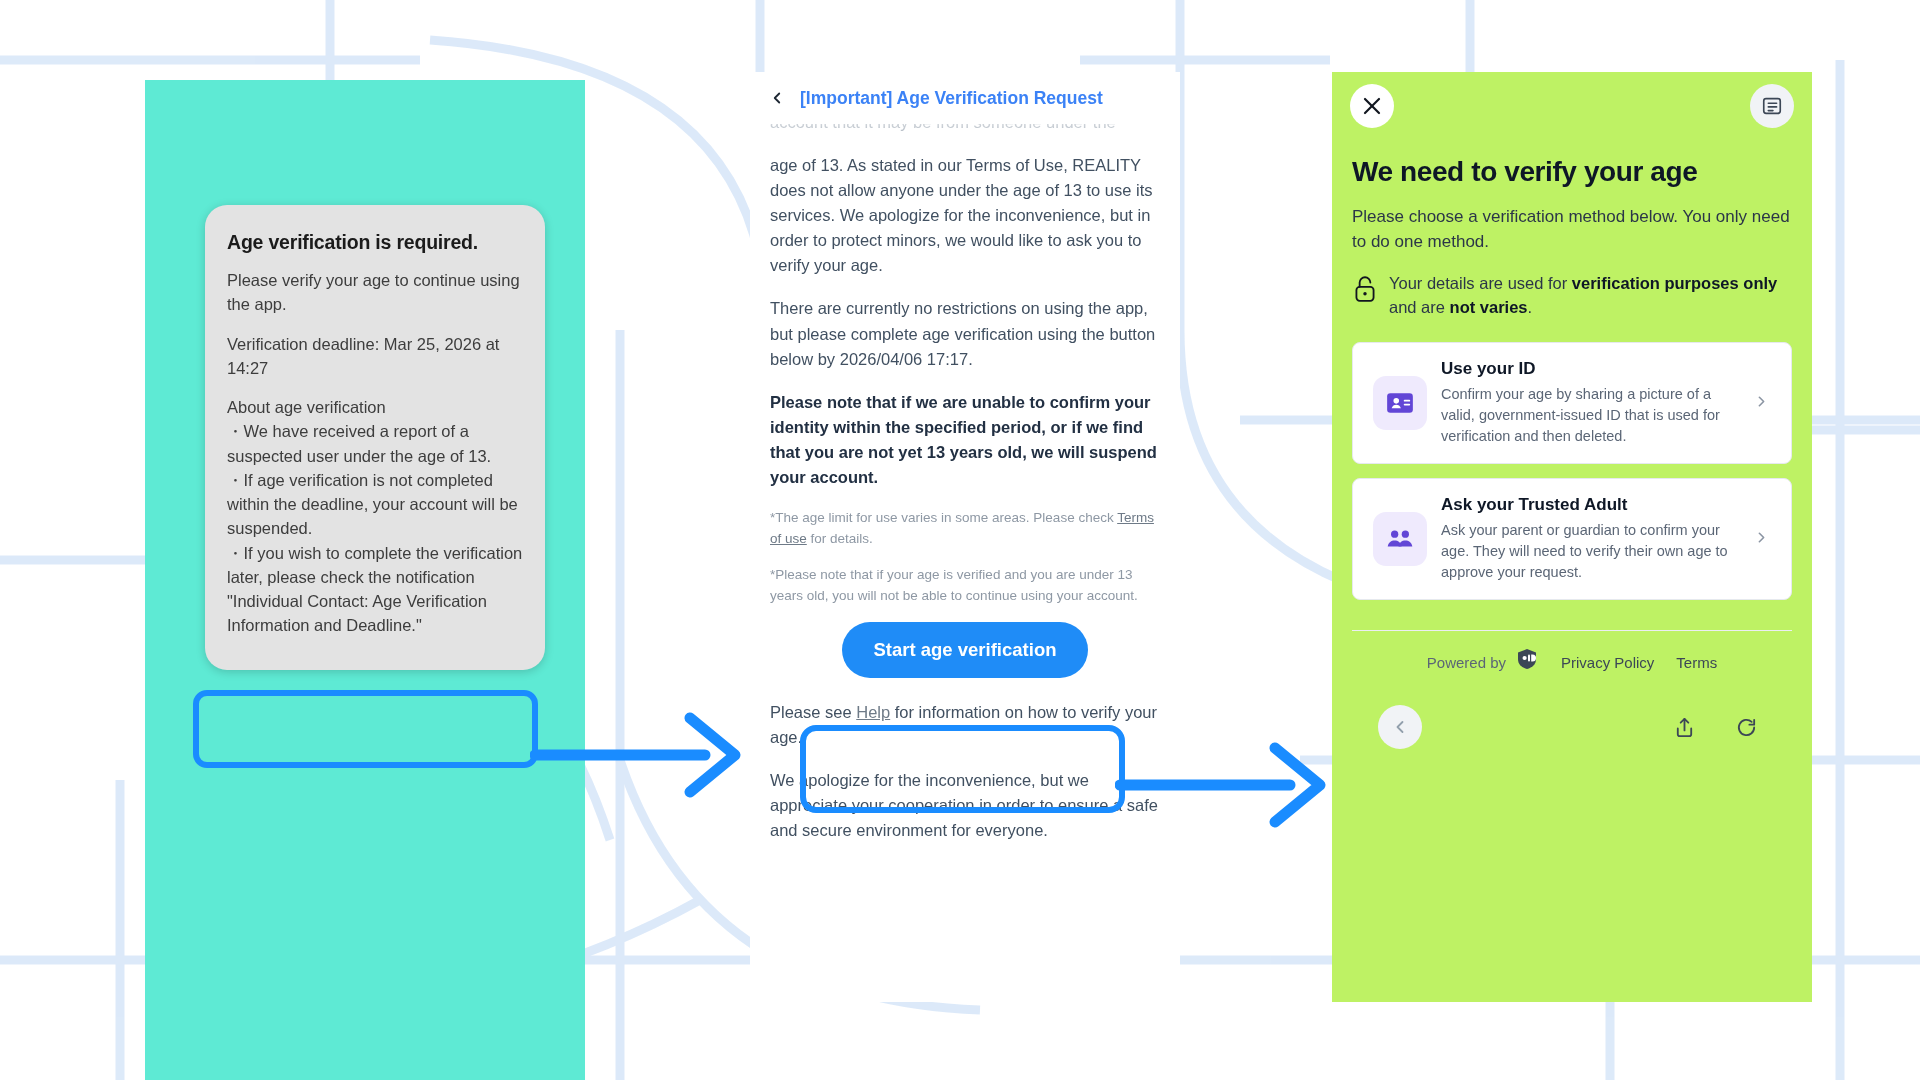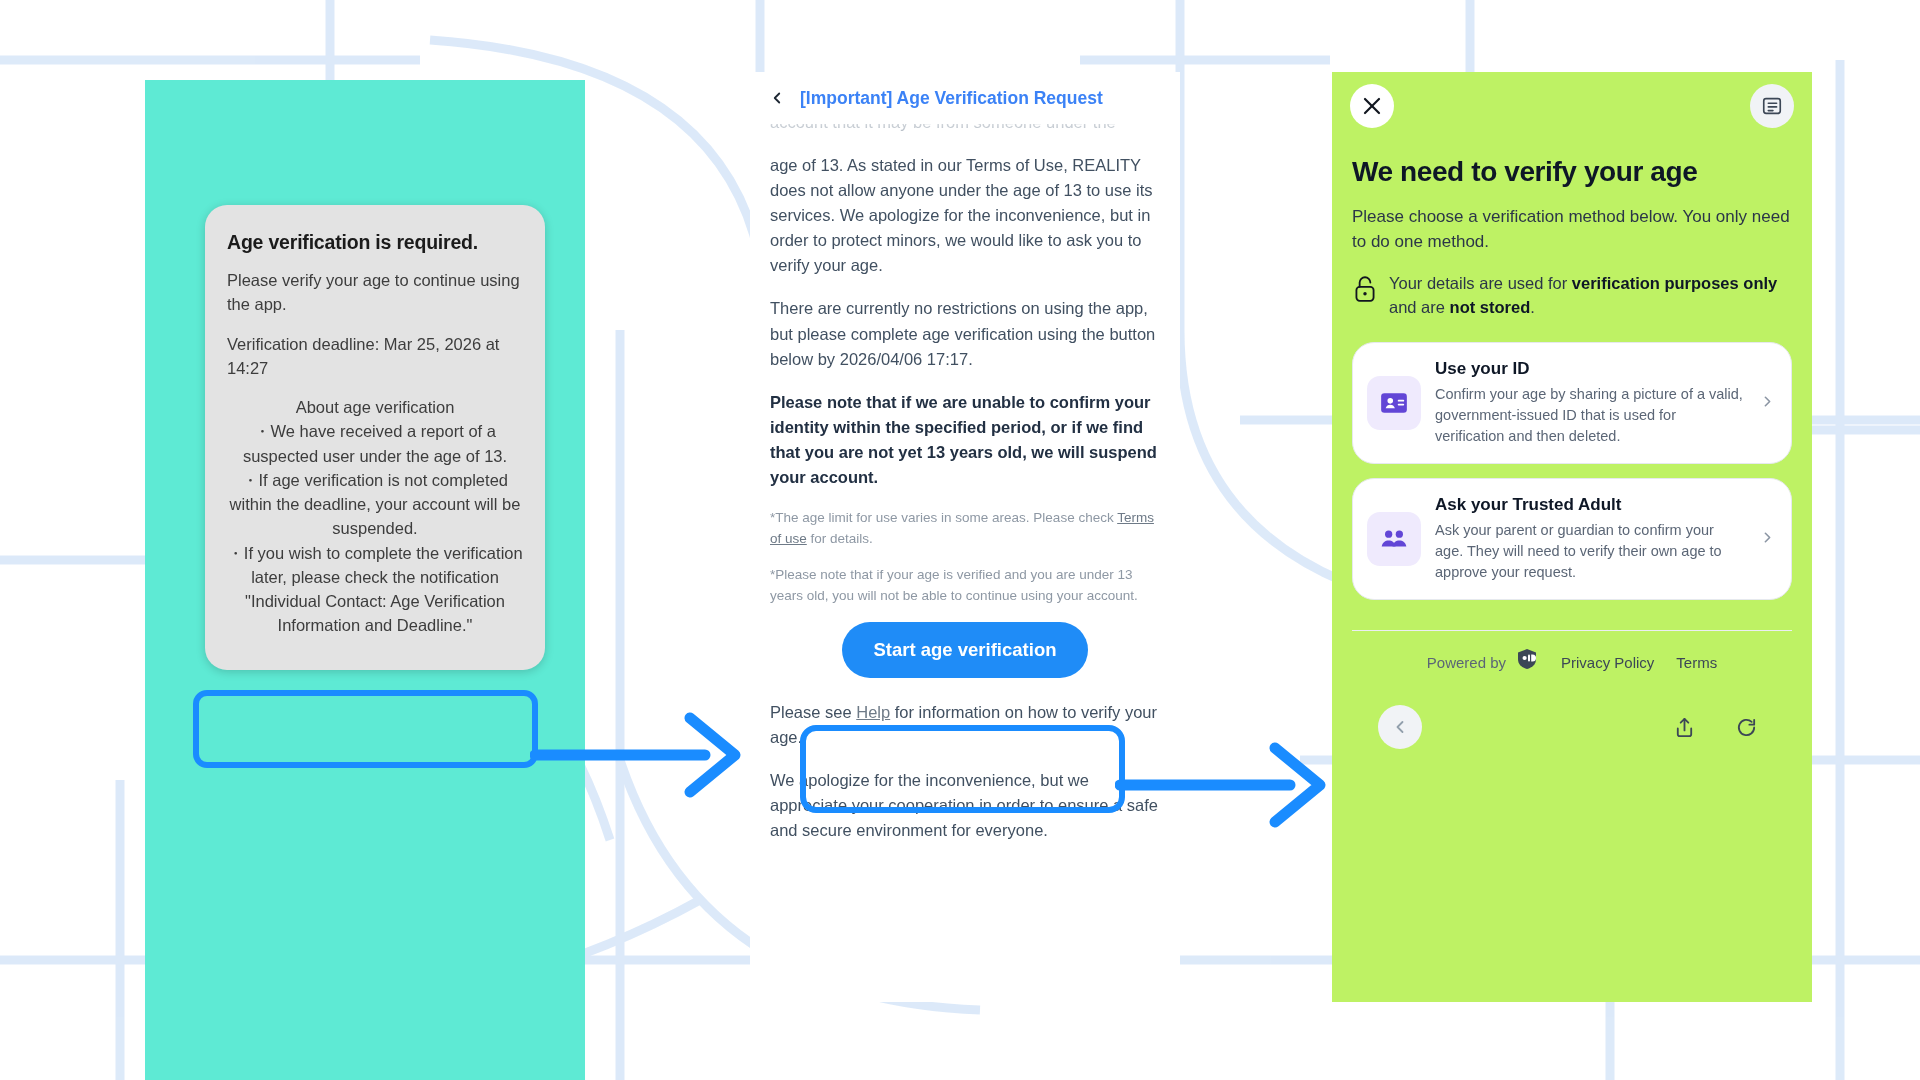--- a/index.html
+++ b/index.html
@@ -35,21 +35,21 @@
     box-shadow: 0 2px 10px rgba(0,0,0,.18);
   }
   #dialog-title {
     font-size: 19.5px; font-weight: bold; color: #1b1b1b;
     letter-spacing: -0.2px; margin-bottom: 14px;
   }
   .dlg-p {
     font-size: 16.5px; color: #3d3d3d; line-height: 1.47;
     margin-bottom: 15px;
   }
-  .dlg-p:last-of-type { margin-bottom: 8px; text-align: center; }
+  .dlg-p:last-of-type { margin-bottom: 8px; }
   #confirm-button {
     margin-top: 22px;
     width: 100%; height: 52px;
     background: #c9c9c9;
     border: 1px solid #b4b4b4;
     border-radius: 26px;
     font-family: "Liberation Sans", sans-serif;
     font-size: 18px; font-weight: bold; color: #2b2b2b;
     cursor: pointer;
   }
@@ -153,22 +153,22 @@
   }
   #privacy-note {
     display: flex; gap: 11px; align-items: flex-start; margin-bottom: 22px;
   }
   #privacy-note .pn-text {
     font-size: 16.5px; line-height: 1.45; color: #2b3648;
   }
   .pn-text b { font-weight: bold; color: #0e1726; }
   .method-card {
     display: flex; align-items: center; gap: 14px;
-    border: 1px solid #e6e9ee; border-radius: 22px;
-    padding: 16px 14px; margin-bottom: 14px;
+    border: 1px solid #e6e9ee; border-radius: 8px;
+    padding: 16px 20px; margin-bottom: 14px;
     background: #ffffff; cursor: pointer;
   }
   .method-ico {
     flex: 0 0 54px; width: 54px; height: 54px;
     border-radius: 13px; background: #efeafd;
     display: flex; align-items: center; justify-content: center;
   }
   .method-txt { flex: 1 1 auto; }
   .method-title {
     font-size: 17px; font-weight: bold; color: #0e1726; margin-bottom: 5px;
@@ -297,21 +297,21 @@
       <div id="blueid-title">We need to verify your age</div>
       <div id="blueid-sub">Please choose a verification method below. You only need to do one method.</div>
 
       <div id="privacy-note">
         <svg width="26" height="30" viewBox="0 0 24 28" fill="none" stroke="#11161f" stroke-width="1.7" style="flex:0 0 26px;margin-top:2px">
           <path d="M7 12V8a5 5 0 0 1 10 0" stroke-linecap="round"></path>
           <rect x="4" y="12" width="16" height="13" rx="3"></rect>
           <circle cx="12" cy="18.5" r="1.6" fill="#11161f" stroke="none"></circle>
         </svg>
         <div class="pn-text">
-          <span>Your details are used for </span><b>verification purposes only</b><span> and are </span><b>not stored</b><span>.</span>
+          <span>Your details are used for </span><b>verification purposes only</b><span> and are </span><b>not varies</b><span>.</span>
         </div>
       </div>
 
       <div class="method-card">
         <div class="method-ico">
           <svg width="30" height="30" viewBox="0 0 28 28">
             <rect x="2" y="5" width="24" height="18" rx="3" fill="#6246d6"></rect>
             <circle cx="10.5" cy="12" r="2.6" fill="#ffffff"></circle>
             <path d="M6.2 19c0.6-2.4 2.4-3.4 4.3-3.4s3.7 1 4.3 3.4z" fill="#ffffff"></path>
             <rect x="17.5" y="11" width="6" height="1.7" rx="0.8" fill="#ffffff"></rect>

